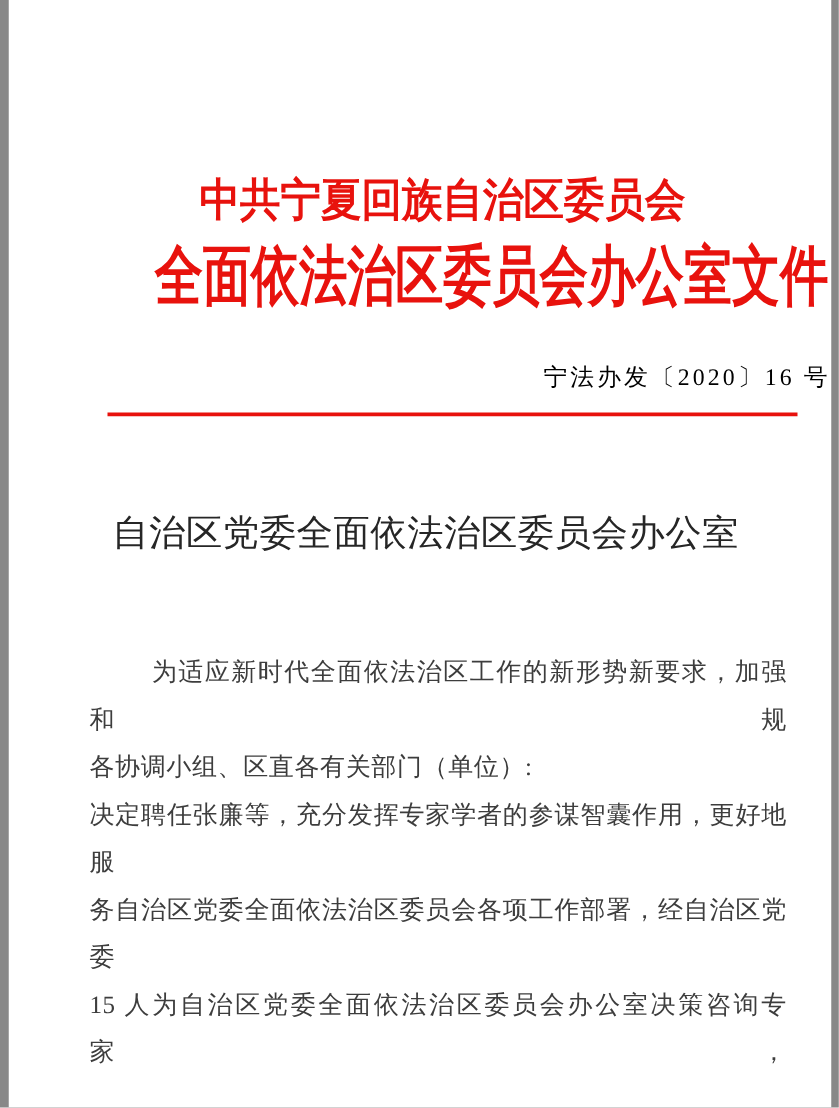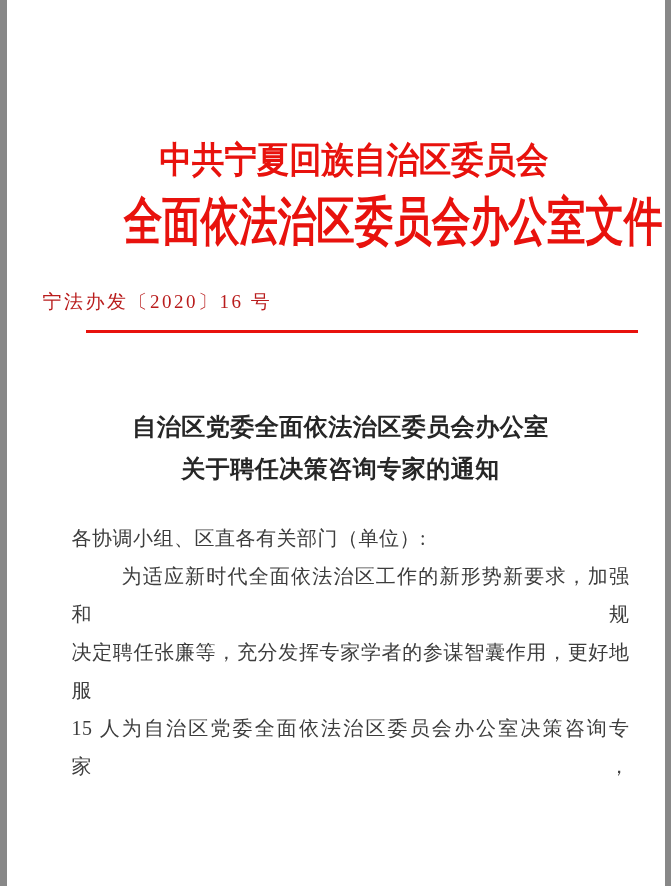--- a/index.html
+++ b/index.html
@@ -34,40 +34,40 @@
     margin-top:10px;
     font-size:52px;
     line-height:60px;
     white-space:nowrap;
     transform:scaleX(0.74);
     transform-origin:50% 50%;
   }
   .docnum{
     position:absolute;
     left:36px; right:0; top:289px;
-    text-align:left;
-    color:#b91c1c;
+    text-align:right;
+    color:#000000;
     font-size:19px;
     letter-spacing:2.5px;
     font-weight:normal;
   }
   .redline{
     position:absolute;
     left:79px; top:330px;
     width:552px; height:3px;
     background:var(--red,#e8120d);
   }
   
   .doctitle{
     position:absolute;
     left:10px; right:0; top:406px;
     text-align:center;
     color:var(--title-ink,#262626);
-    font-weight:bold;
-    font-size:24px;
+    font-weight:normal;
+    font-size:29px;
     line-height:42px;
     letter-spacing:0.5px;
   }
   
   .bodytext{
     position:absolute;
     left:65px; top:519px;
     width:558px;
     color:var(--ink,#3d3d3d);
     font-size:20px;
@@ -91,24 +91,24 @@
     <div class="org1">中共宁夏回族自治区委员会</div>
     <div class="org2">全面依法治区委员会办公室文件</div>
   </div>
 
   <div class="docnum">宁法办发〔2020〕16 号</div>
 
   <div class="redline"></div>
 
   <div class="doctitle">
     <div>自治区党委全面依法治区委员会办公室</div>
-    <div>关于聘任决策咨询专家的通知</div>
   </div>
 
   <div class="bodytext">
+    <div class="bl indent just">为适应新时代全面依法治区工作的新形势新要求，加强和规</div>
     <div class="bl">各协调小组、区直各有关部门（单位）:</div>
-    <div class="bl indent just">为适应新时代全面依法治区工作的新形势新要求，加强和规</div>
     <div class="bl just">决定聘任张廉等，充分发挥专家学者的参谋智囊作用，更好地服</div>
+    <div class="bl just">务自治区党委全面依法治区委员会各项工作部署，经自治区党委</div>
     <div class="bl just">15 人为自治区党委全面依法治区委员会办公室决策咨询专家，</div>
 
   </div>
 
 </div>
 
 </body></html>

